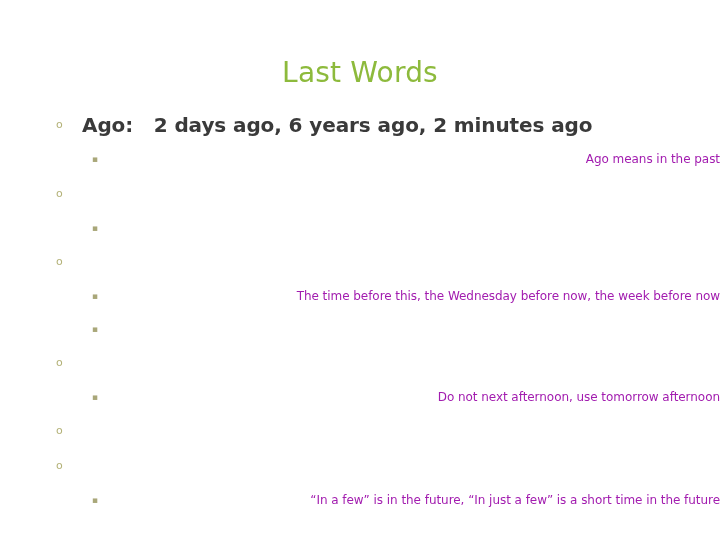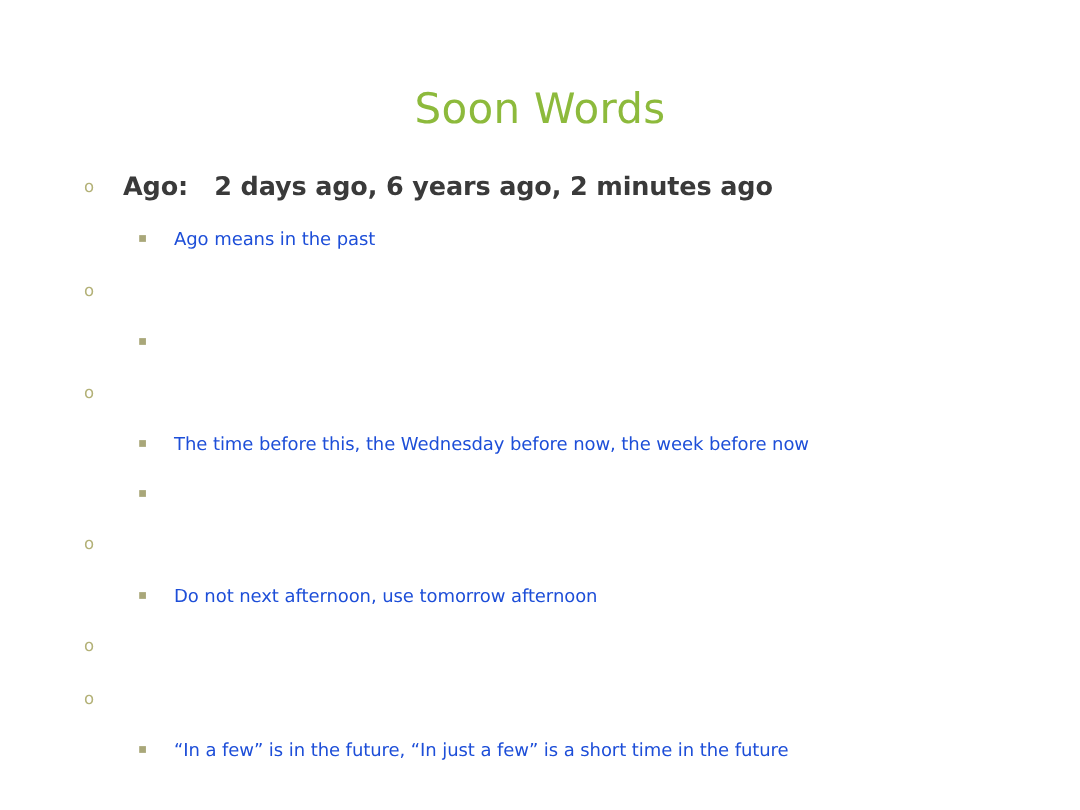--- a/index.html
+++ b/index.html
@@ -54,21 +54,21 @@
     font-family: "DejaVu Sans", sans-serif;
     font-size: 11px;
     line-height: 22px;
     color: #B3B177;
     text-align: left;
     user-select: none;
   }
   .bullet-l1 .txt {
     flex: 1 1 auto;
     font-family: "DejaVu Sans", sans-serif;
-    font-size: 17px;
+    font-size: 20px;
     font-weight: bold;
     color: #3A3A3A;
     line-height: 22px;
     white-space: pre;
     letter-spacing: -0.1px;
   }
   .bullet-l2 {
     position: relative;
     display: flex;
     align-items: flex-start;
@@ -84,42 +84,43 @@
     line-height: 20px;
     color: #A9A779;
     text-align: left;
     user-select: none;
   }
   .bullet-l2 .txt {
     flex: 1 1 auto;
     font-family: "DejaVu Sans", sans-serif;
     font-size: 12px;
     font-weight: normal;
-    color: #1d4ed8;
+    color: #a21caf;
     line-height: 20px;
     white-space: pre;
     letter-spacing: -0.05px;
+    text-align: right;
   }
   .sp-1 { height: 9px; }
   .sp-2 { height: 10px; }
   .sp-3 { height: 9px; }
   .sp-4 { height: 9px; }
   .sp-5 { height: 9px; }
   .sp-6 { height: 9px; }
   .sp-7 { height: 9px; }
   .sp-8 { height: 9px; }
   .sp-9 { height: 9px; }
   .sp-10 { height: 9px; }
 </style>
 </head>
 <body>
 
 <div class="slide">
 
-  <div class="slide-title">Soon Words</div>
+  <div class="slide-title">Last Words</div>
 
   <div class="body-block">
 
     <div class="bullet-l1">
       <span class="marker">o</span>
       <span class="txt">Ago:   2 days ago, 6 years ago, 2 minutes ago</span>
     </div>
     <div class="sp-1"></div>
     <div class="bullet-l2">
       <span class="marker">▪</span>

